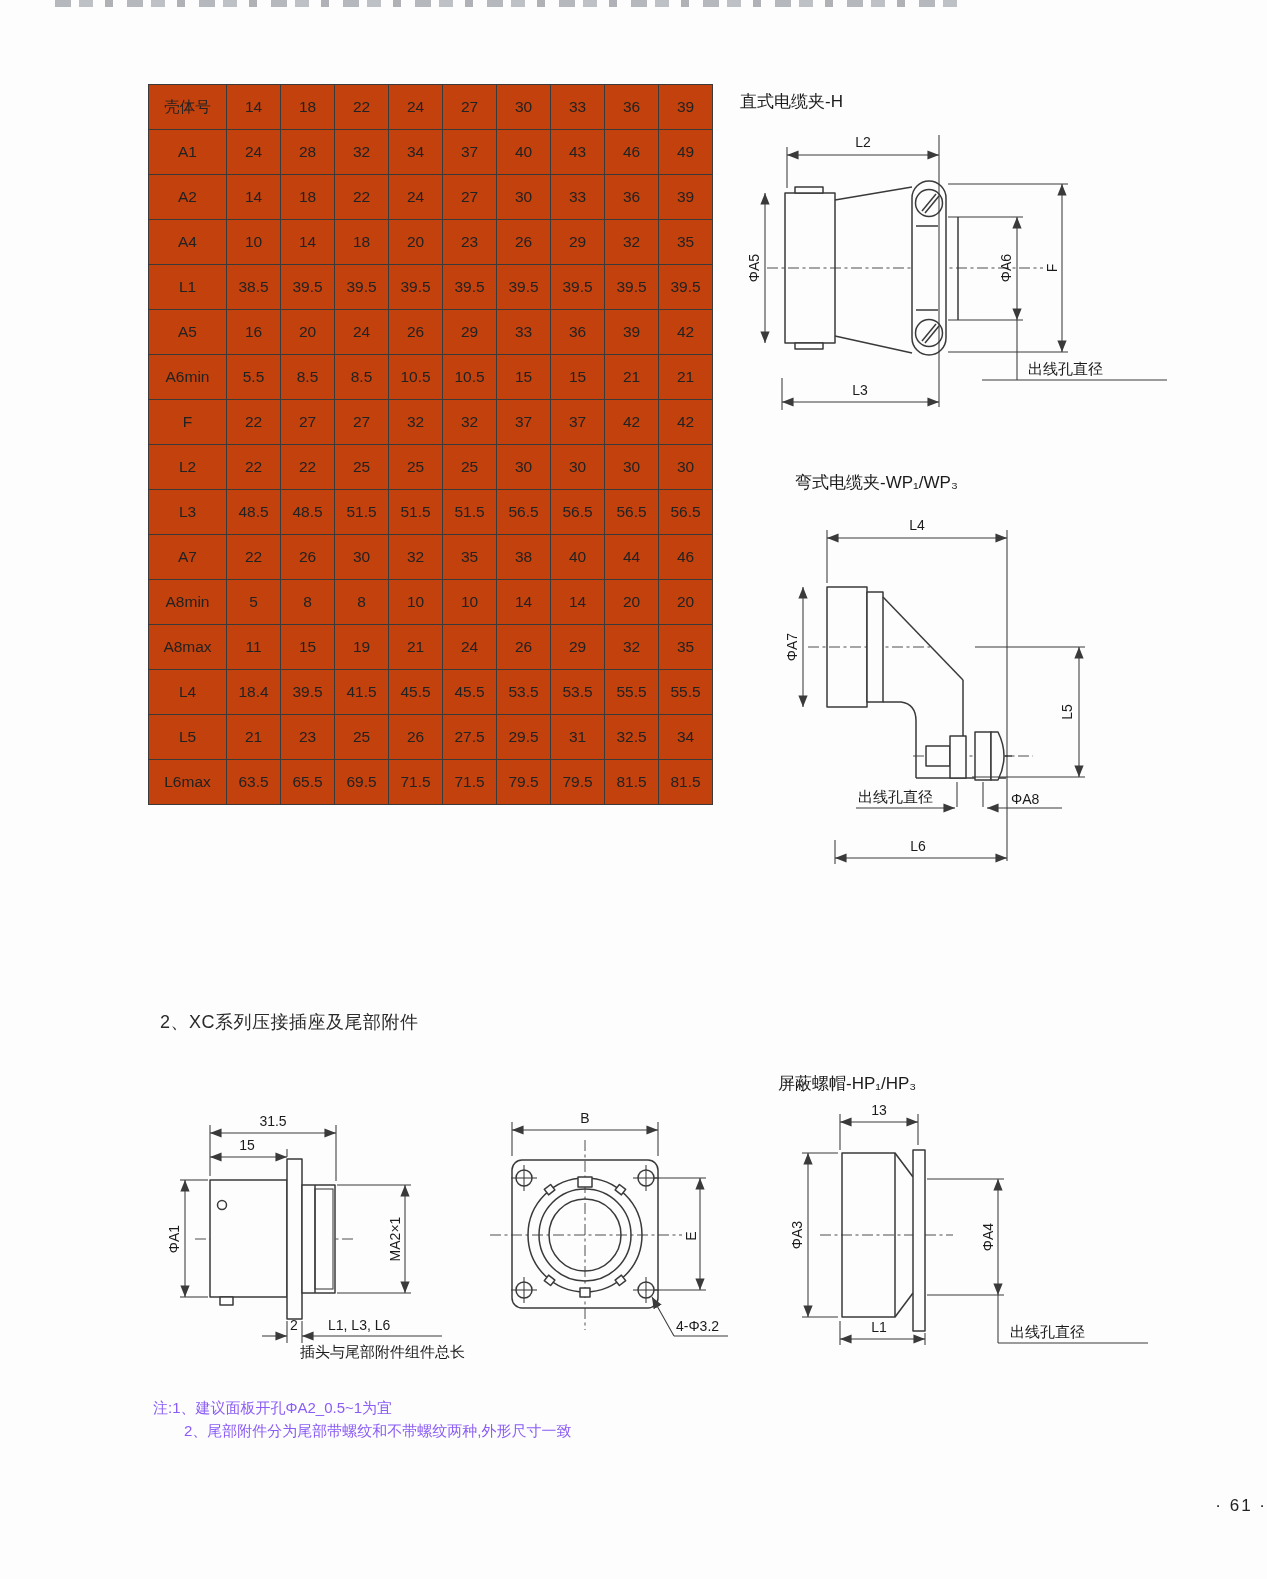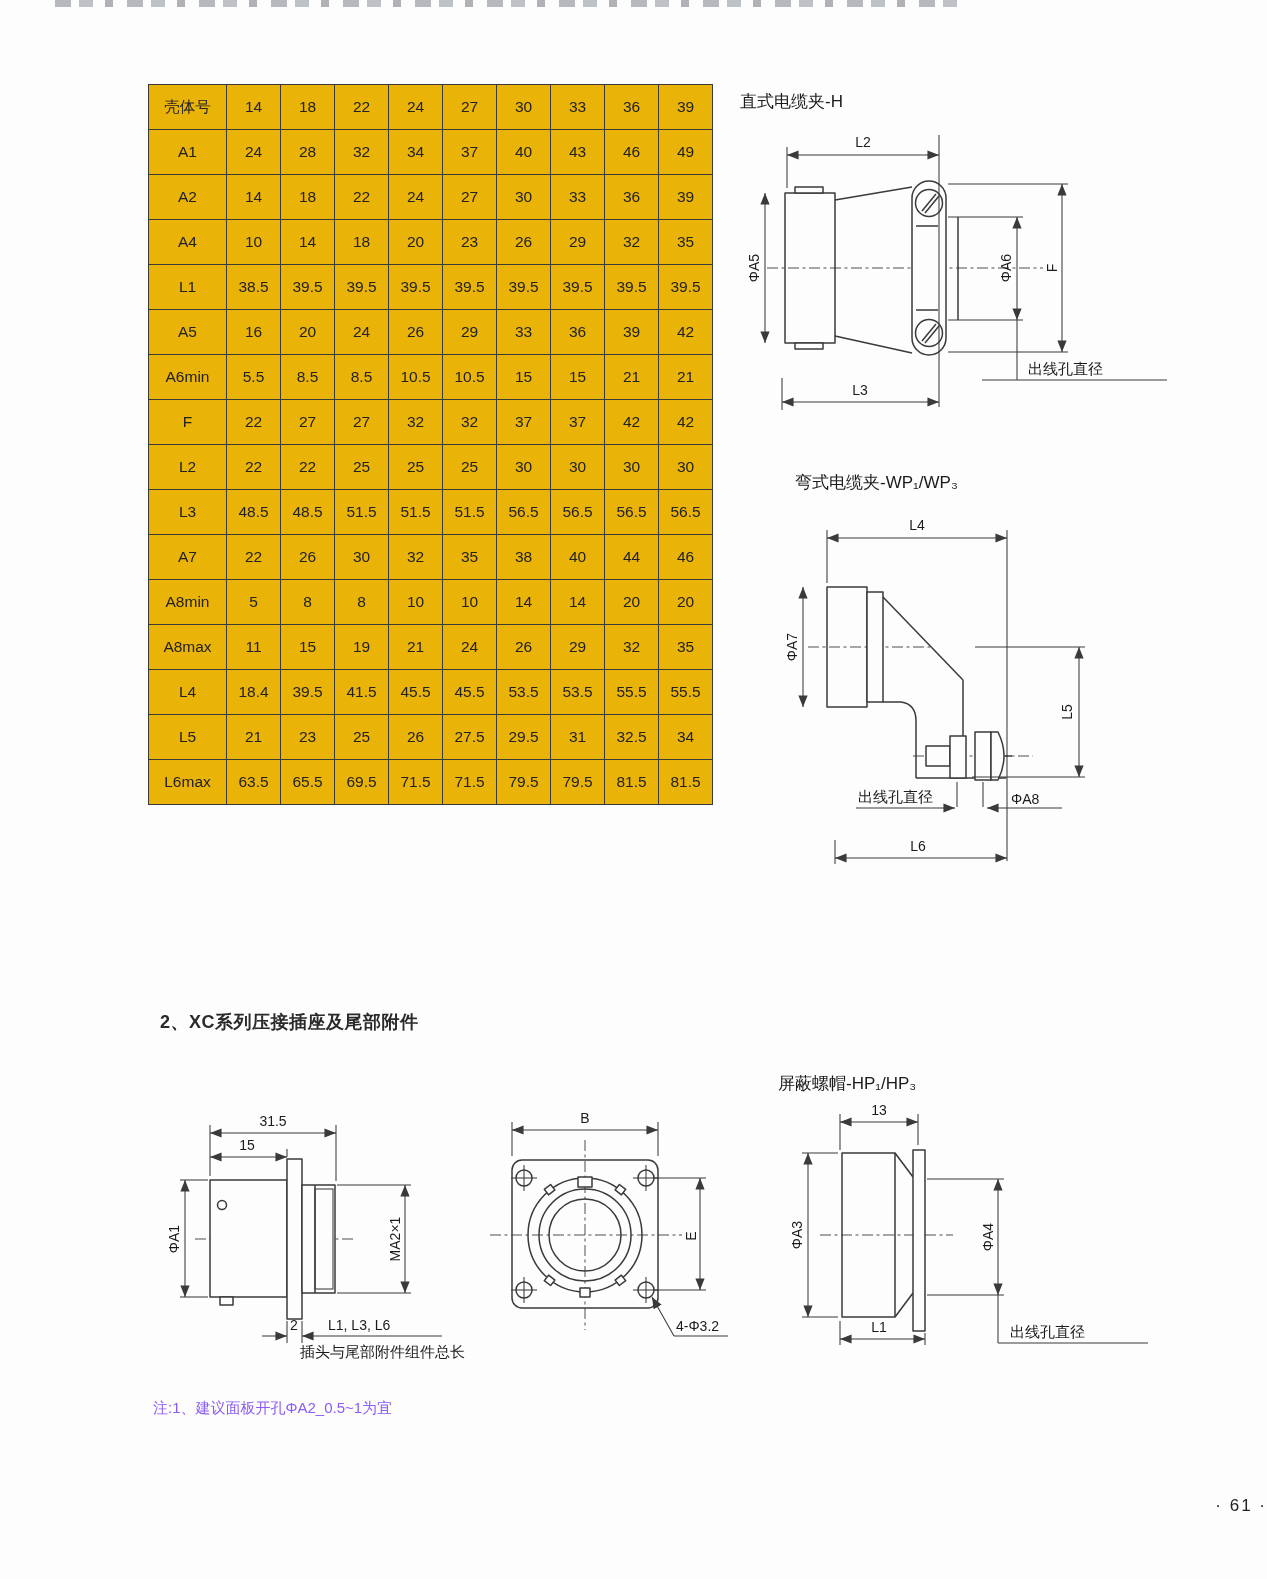--- a/index.html
+++ b/index.html
@@ -1,22 +1,22 @@
 <!DOCTYPE html>
 <html><head>
 <meta charset="utf-8">
 <style>
   html,body{margin:0;padding:0;background:#e8e8e8;font-family:"Liberation Sans",sans-serif;}
   .page{position:relative;width:1267px;height:1579px;background:#fdfdfd;margin:0 auto;overflow:hidden;color:#1c1c1c;}
   .clipped-strip{position:absolute;left:55px;top:0;width:905px;height:7px;opacity:.55;
     background:repeating-linear-gradient(90deg,#7a7f88 0 16px,transparent 16px 24px,#8a8f98 24px 38px,transparent 38px 50px,#70747c 50px 58px,transparent 58px 72px);}
-  table.dim{position:absolute;left:148px;top:84px;border-collapse:collapse;table-layout:fixed;background:#eab308;}
+  table.dim{position:absolute;left:148px;top:84px;border-collapse:collapse;table-layout:fixed;background:#c2410c;}
   table.dim td{border:1.8px solid #3a3a3a;text-align:center;vertical-align:middle;
     font-size:15.5px;height:44px;padding:0;color:#222;}
-  .heading{position:absolute;left:160px;top:1010px;font-size:18px;font-weight:bold;color:#2a2a2a;letter-spacing:.5px;}
+  .heading{position:absolute;left:160px;top:1010px;font-size:18px;font-weight:normal;color:#2a2a2a;letter-spacing:.5px;}
   .notes{position:absolute;left:153px;top:1396px;font-size:15px;color:#8b5cf6;line-height:23px;}
   .notes .n2{padding-left:31px;}
   .pagenum{position:absolute;left:0;top:1496px;width:100%;text-align:right;font-size:17px;color:#222;letter-spacing:2px;}
   svg{position:absolute;overflow:visible;}
   .pl{stroke:#3a3a3a;stroke-width:1.5;fill:none;stroke-linejoin:round;}
   .pf{stroke:#3a3a3a;stroke-width:1.5;fill:#fdfdfd;stroke-linejoin:round;}
   .dl{stroke:#3a3a3a;stroke-width:1.05;fill:none;}
   .cl{stroke:#3a3a3a;stroke-width:.9;fill:none;stroke-dasharray:11 3.5 3 3.5;}
   text.t{font-family:"Liberation Sans",sans-serif;font-size:14px;fill:#1b1b1b;stroke:none;}
   text.tc{font-family:"Liberation Sans",sans-serif;font-size:15px;fill:#1b1b1b;stroke:none;}
@@ -467,17 +467,18 @@
       <line class="dl" x1="82" y1="286" x2="167" y2="286" marker-start="url(#a5)" marker-end="url(#a5)"></line>
       <text class="t mid" x="121" y="279">L1</text>
       <line class="dl" x1="240" y1="242" x2="240" y2="290"></line>
       <line class="dl" x1="240" y1="290" x2="390" y2="290"></line>
       <text class="tc" x="252" y="284">出线孔直径</text>
     </g>
   </svg>
 
   <div class="notes">
     <div class="n1">注:1、建议面板开孔ΦA2_0.5~1为宜</div>
+    <div class="n2">2、尾部附件分为尾部带螺纹和不带螺纹两种,外形尺寸一致</div>
   </div>
 
   <div class="pagenum">· 61 ·</div>
 
 </div>
 
 </body></html>

